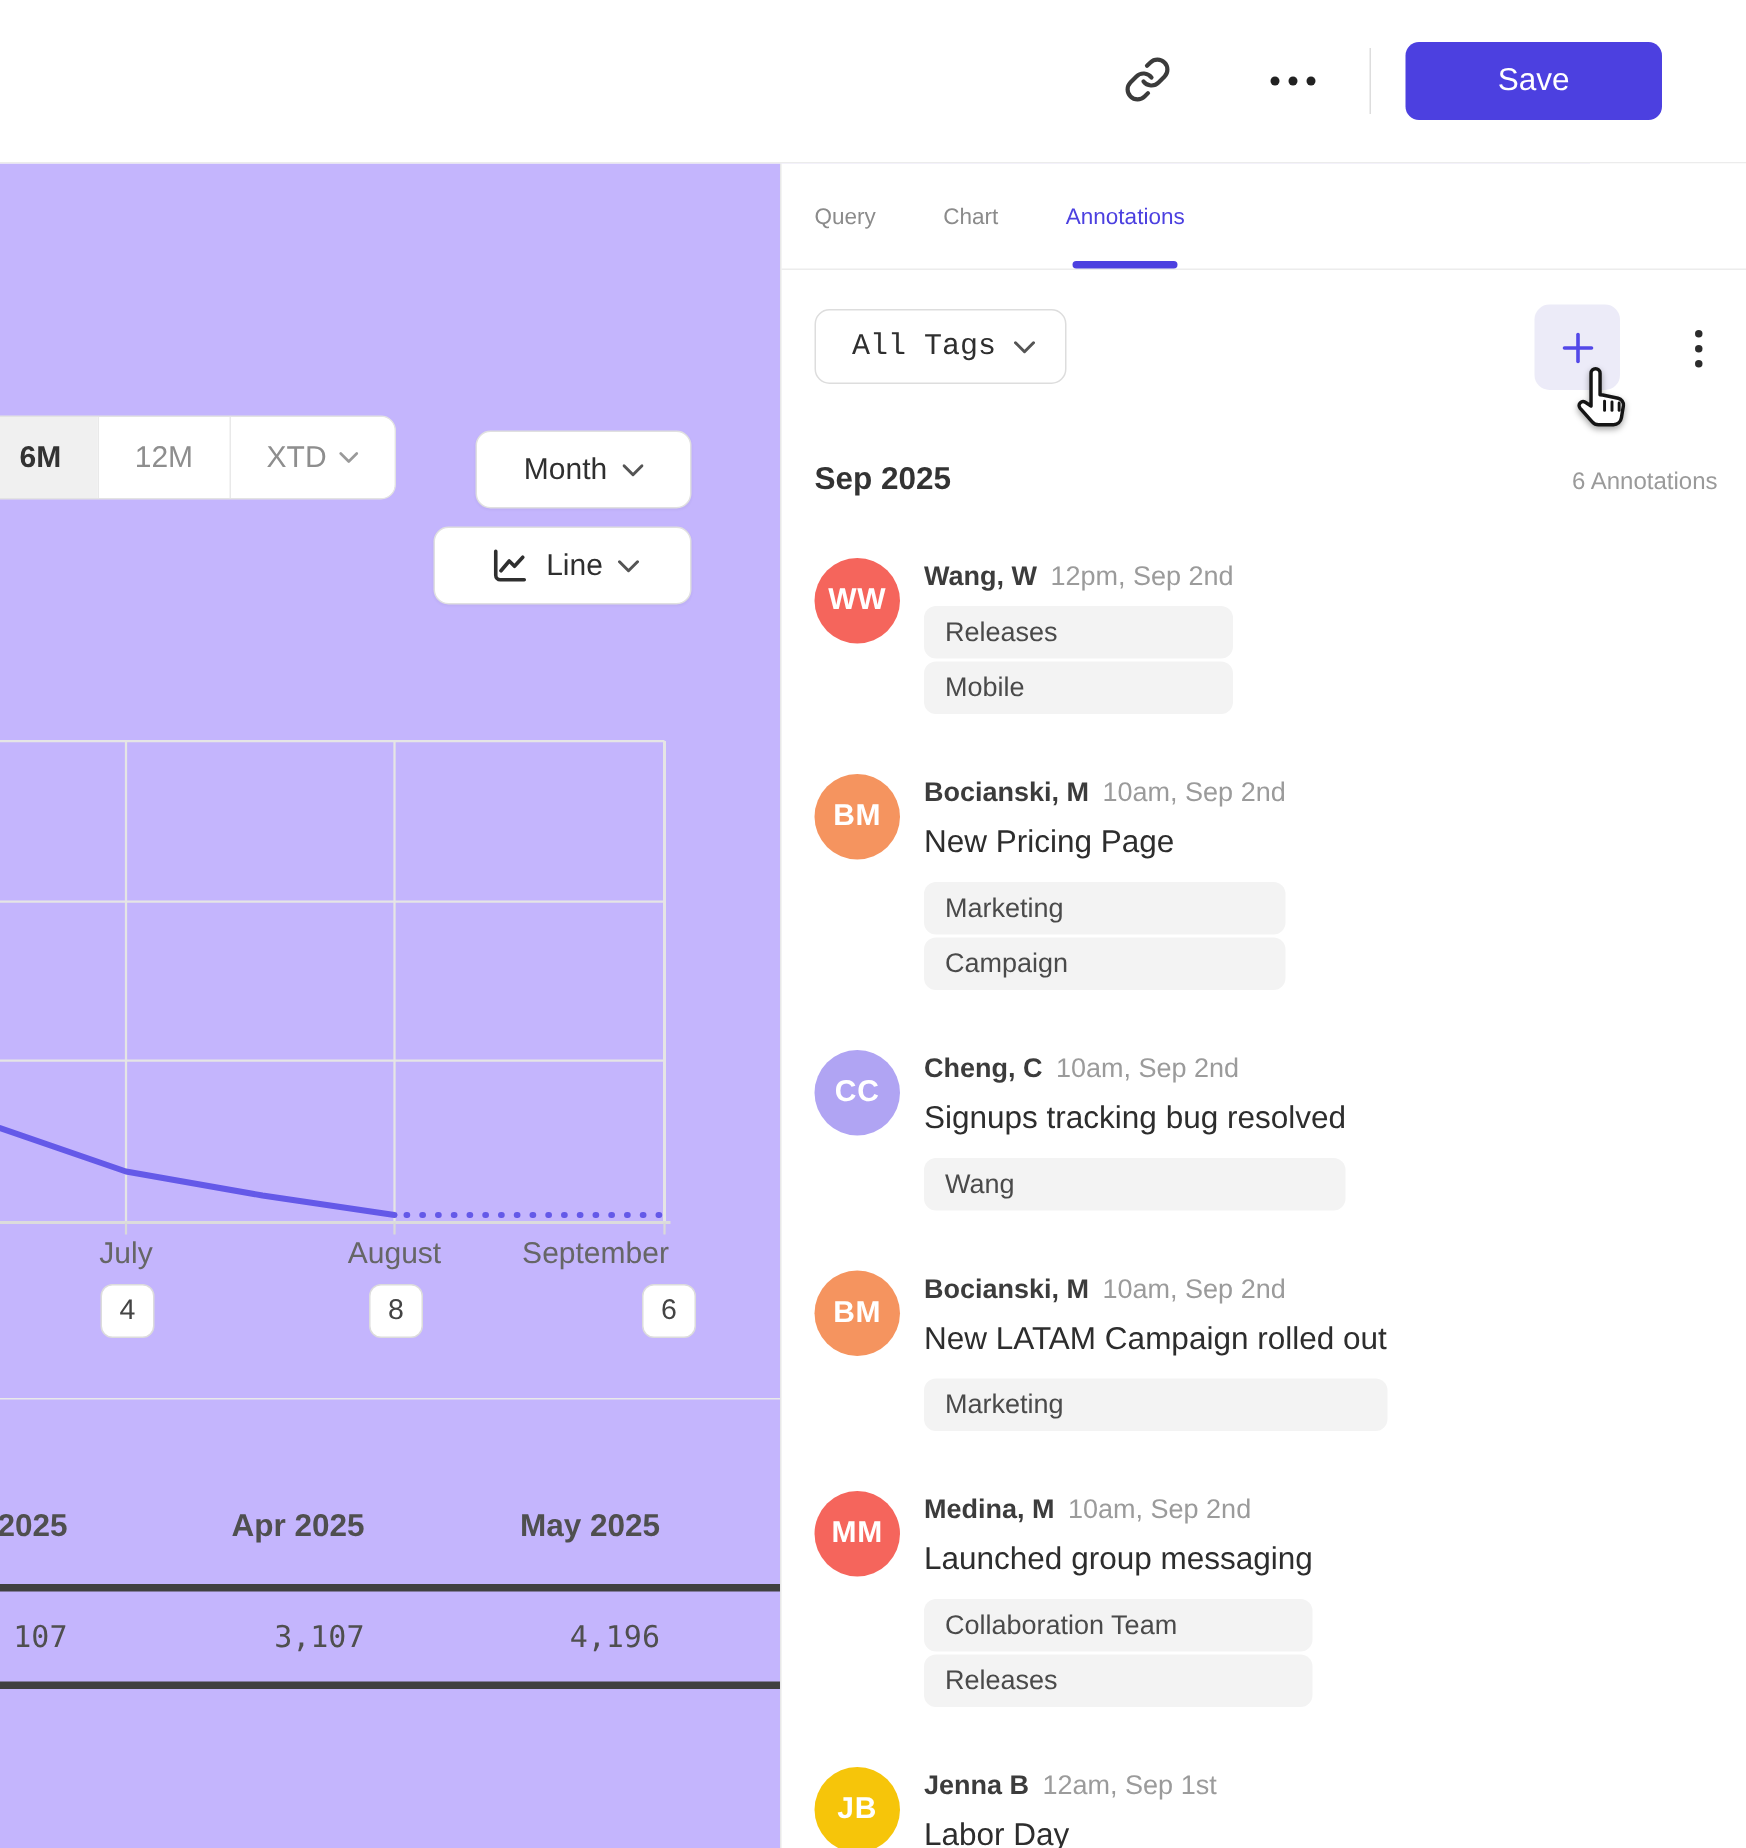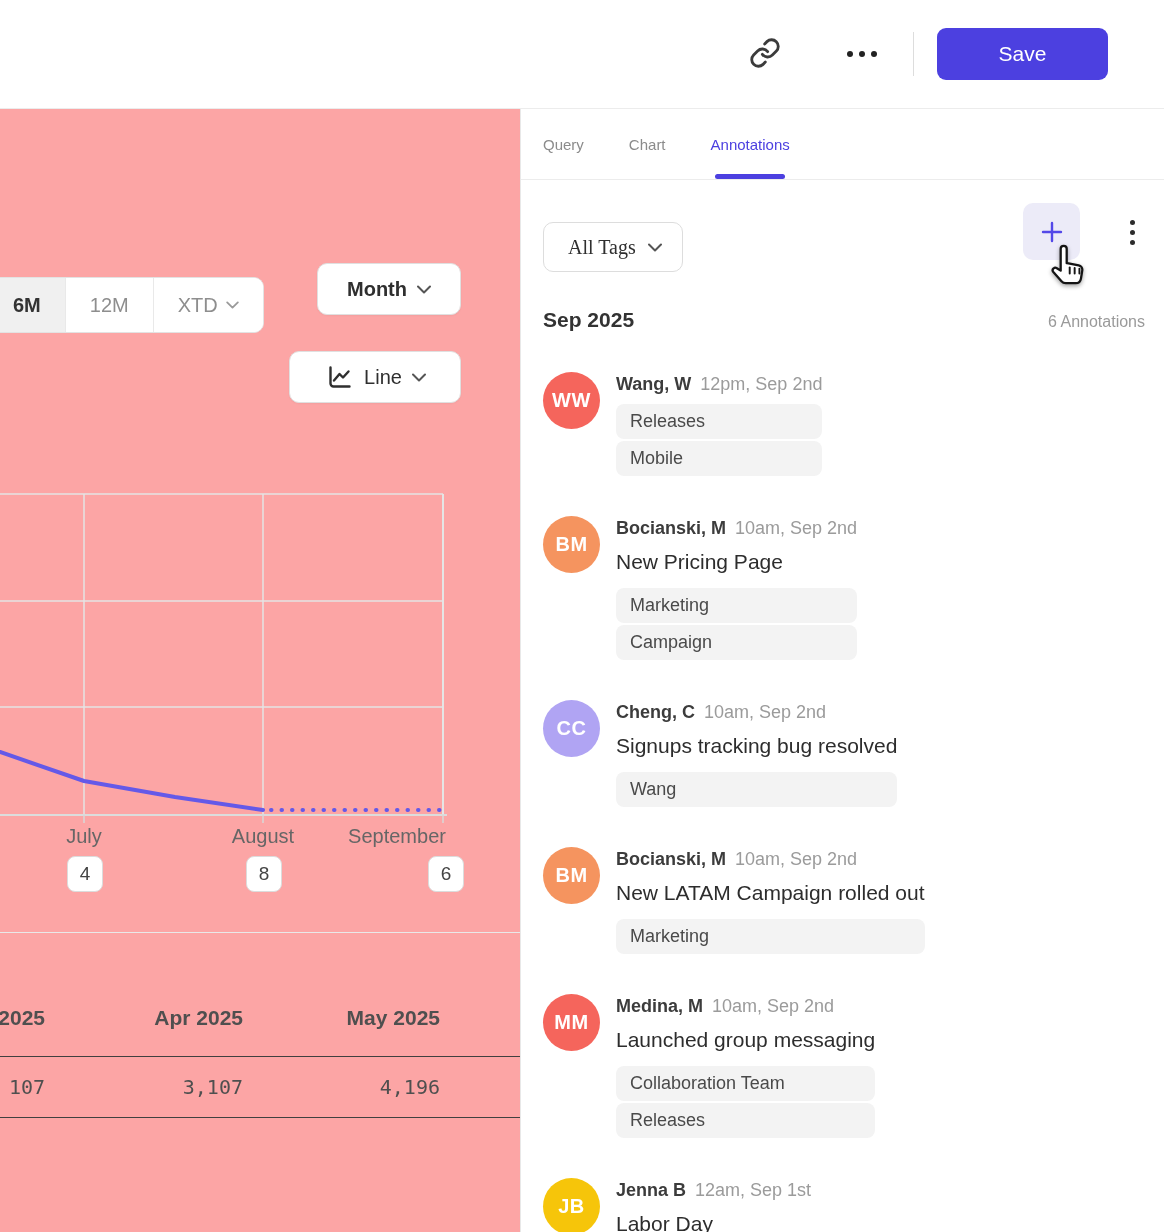--- a/index.html
+++ b/index.html
@@ -1,18 +1,18 @@
 <!DOCTYPE html>
 <html style="--accent: #4C40E0;"><head>
 <meta charset="utf-8">
 <style>
   html,body{margin:0;padding:0;background:#fff;}
   body{width:1164px;height:1232px;overflow:hidden;
        font-family:"Liberation Sans",sans-serif;color:#2f2f2f;}
-  .root{position:relative;width:1020px;height:1232px;background:#fca5a5;padding-left:40px;}
+  .root{position:relative;width:1020px;height:1232px;background:#c4b5fd;padding-left:40px;}
 
   
   .topbar{position:absolute;left:0;top:0;width:1164px;height:108px;background:#fff;
           border-bottom:1px solid #ececec;}
   .icon-btn{position:absolute;display:flex;align-items:center;justify-content:center;
             background:none;border:none;cursor:pointer;padding:0;}
   .link-btn{left:746px;top:34px;width:38px;height:38px;}
   .more-btn{left:840px;top:36px;width:44px;height:36px;gap:6px;}
   .dot-h{width:6px;height:6px;border-radius:50%;background:#222;}
   .top-divider{position:absolute;left:913px;top:32px;width:1px;height:44px;background:#ddd;}
@@ -26,30 +26,30 @@
        border:1px solid #e3e3e3;border-radius:10px;overflow:hidden;}
   .seg-item{display:flex;align-items:center;justify-content:center;gap:8px;height:100%;
             font-size:20px;font-weight:500;color:#8e8e8e;cursor:pointer;background:#fff;
             border-left:1px solid #e9e9e9;padding:0 24px;}
   .seg-item:first-child{border-left:none;}
   .seg-item.selected{background:#f0f0f0;color:#333;font-weight:600;}
   .ctl-btn{position:absolute;display:flex;align-items:center;justify-content:center;gap:10px;
            background:#fff;border:1px solid #e0e0e0;border-radius:10px;cursor:pointer;
            font-size:20px;font-weight:500;color:#2f2f2f;font-family:inherit;
            box-shadow:0 1px 2px rgba(0,0,0,.04);}
-  .month-btn{left:317px;top:154px;width:144px;height:52px;font-weight:bold;}
+  .month-btn{left:317px;top:178px;width:144px;height:52px;}
   .line-btn{left:289px;top:242px;width:172px;height:52px;}
   .chart-svg{position:absolute;left:0;top:376px;}
   .x-axis{position:absolute;left:0;top:716px;width:520px;height:72px;}
   .x-label{position:absolute;top:0;width:140px;text-align:center;font-size:20px;color:#666;}
   .x-badge{position:absolute;top:31px;width:34px;height:34px;border:1px solid #dcdcdc;
            border-radius:8px;background:#fff;display:flex;align-items:center;
            justify-content:center;font-size:19px;color:#444;cursor:pointer;}
   .table{position:absolute;left:0;top:823px;width:520px;border-top:1px solid #e9e9e9;}
-  .t-row{position:relative;border-bottom:1px solid #404040;}
+  .t-row{position:relative;border-bottom:5px solid #404040;}
   .t-head{height:123px;}
   .t-vals{height:60px;}
   .t-cell{position:absolute;width:200px;text-align:right;}
   .t-head .t-cell{bottom:26px;font-size:21px;font-weight:600;color:#4f4f4f;}
   .t-vals .t-cell{top:50%;transform:translateY(-50%);
                   font-family:"DejaVu Sans Mono",monospace;font-size:20px;color:#4f4f4f;}
 
   
   .right{position:absolute;left:520px;top:109px;width:644px;bottom:0;
          border-left:1px solid #e8e8e8;background:#fff;}
@@ -58,21 +58,21 @@
   .tab{position:relative;height:70px;display:flex;align-items:center;font-size:15px;
        font-weight:500;color:#8b8b8b;cursor:pointer;}
   .tab.active{color:var(--accent);}
   .tab.active::after{content:"";position:absolute;left:50%;transform:translateX(-50%);
        bottom:0;width:70px;height:5px;border-radius:3px;background:var(--accent);}
   .panel-body{padding:23px 20px 0 22px;}
   .controls-row{position:relative;height:56px;}
   .alltags-btn{position:absolute;left:0;top:3px;height:50px;padding:0 20px 0 24px;
                display:inline-flex;align-items:center;gap:12px;background:#fff;
                border:1px solid #ddd;border-radius:10px;font-size:20px;font-weight:500;
-               color:#2f2f2f;font-family:Liberation Serif, serif;cursor:pointer;margin-top:16px;}
+               color:#2f2f2f;font-family:Liberation Mono, monospace;cursor:pointer;}
   .plus-btn{position:absolute;left:480px;top:0;width:57px;height:57px;border:none;
             border-radius:10px;background:#ecebf8;display:flex;align-items:center;
             justify-content:center;cursor:pointer;}
   .kebab-btn{position:absolute;left:572px;top:6px;width:34px;height:46px;display:flex;
              flex-direction:column;align-items:center;justify-content:center;gap:5px;
              background:none;border:none;cursor:pointer;}
   .dot-v{width:5px;height:5px;border-radius:50%;background:#2c2c2c;}
   .section-row{display:flex;justify-content:space-between;align-items:baseline;
                margin-top:49px;}
   .section-month{font-size:21px;font-weight:700;color:#333;}

